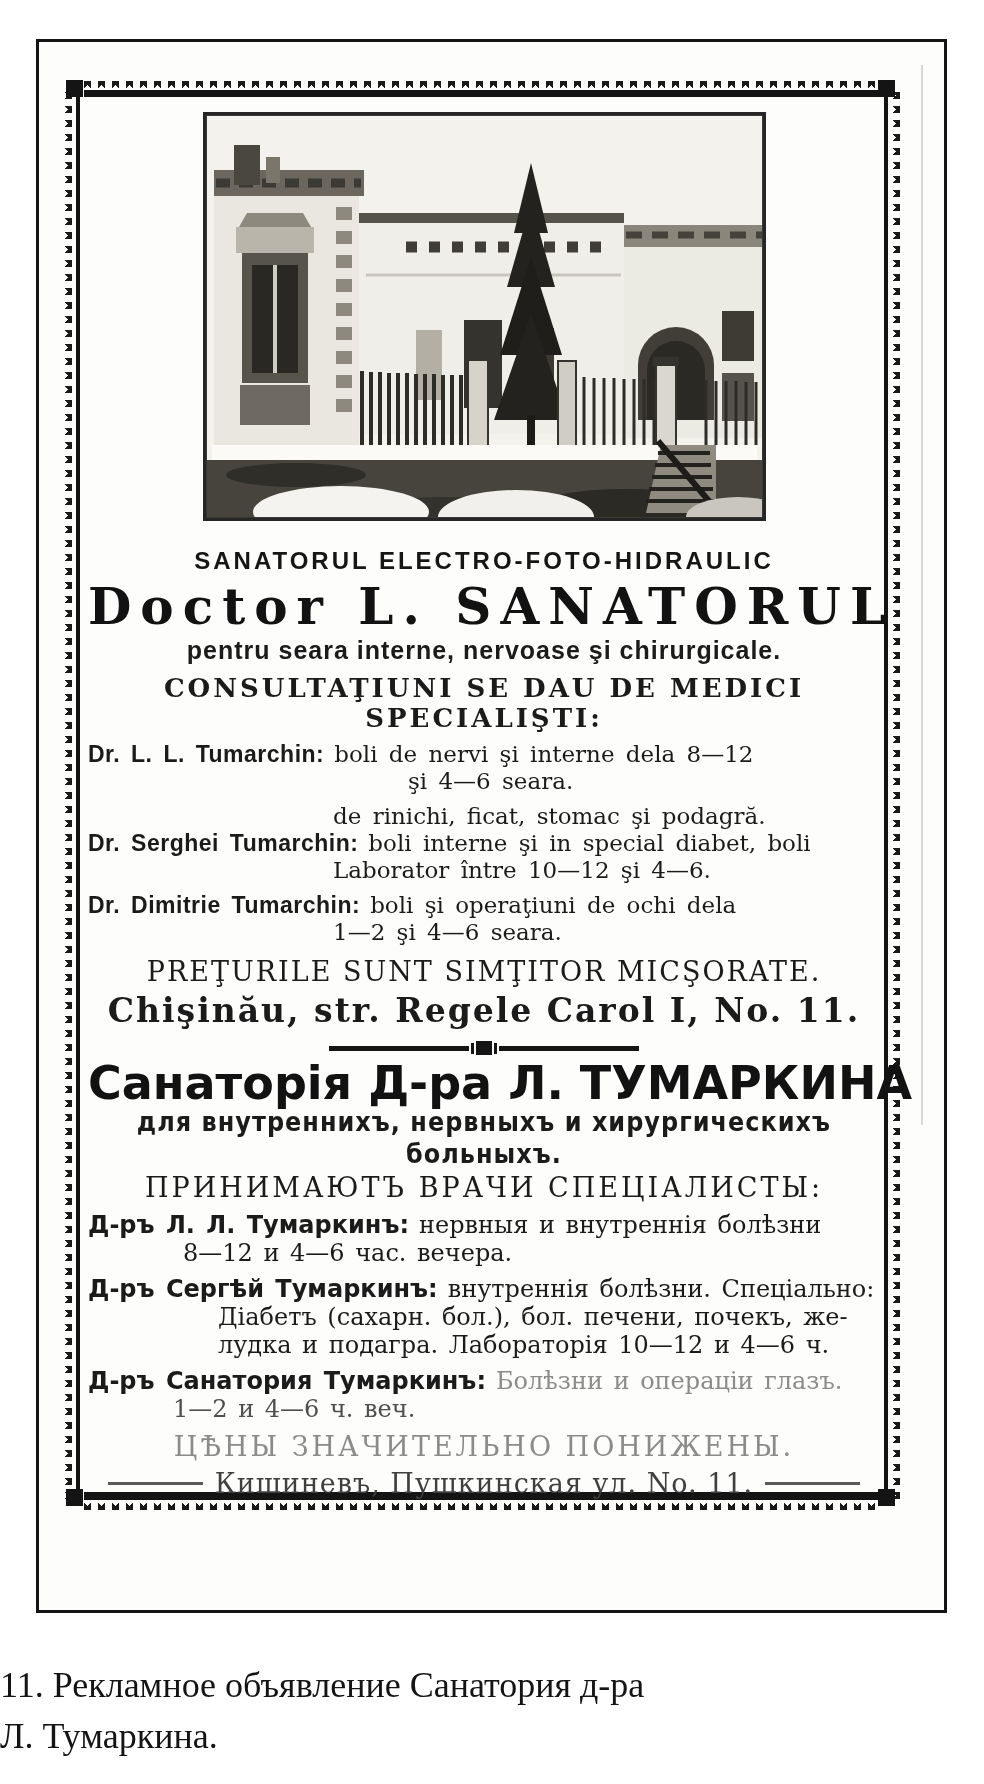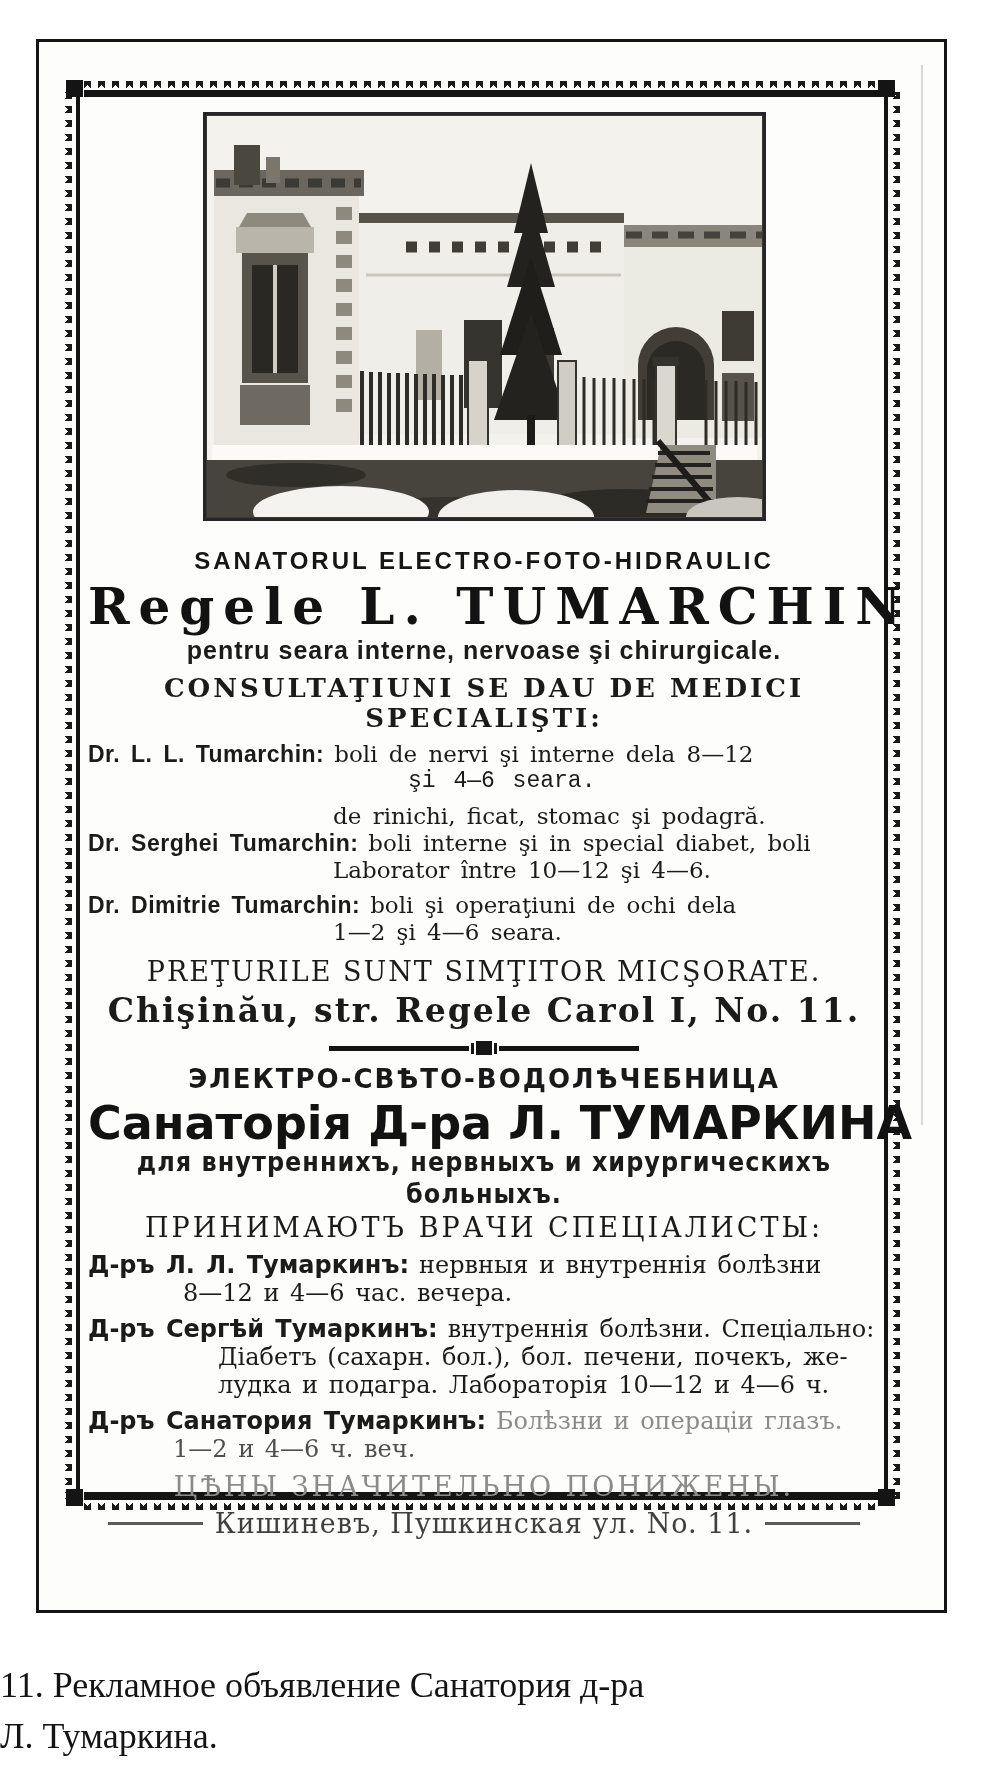--- a/index.html
+++ b/index.html
@@ -25,21 +25,21 @@
   #ad-content{position:absolute;left:88px;top:100px;width:792px;}
   .c{text-align:center;}
   .photo-wrap{margin:12px auto 0;width:557px;border:3px solid #262626;background:#f6f5f1;font-size:0;}
   .ro-line1{margin-top:26px;font:700 24px "Liberation Sans",sans-serif;letter-spacing:3px;color:#161616;}
   .ro-title{margin-top:2px;font:700 50px "DejaVu Serif",serif;letter-spacing:9px;color:#121212;white-space:nowrap;}
   .ro-sub{margin-top:0;font:700 25px "Liberation Sans",sans-serif;letter-spacing:1px;}
   .ro-consult{margin-top:8px;font:600 26px "DejaVu Serif",serif;letter-spacing:3px;}
   .doc-entry{margin-top:8px;}
   .doc-line{font:400 23px "DejaVu Serif",serif;line-height:27px;white-space:nowrap;word-spacing:4px;}
   .doc-name{font:700 23px "Liberation Sans",sans-serif;letter-spacing:.5px;margin-right:10px;}
-  .ind-320{padding-left:320px;font-family:Liberation Mono, monospace;}
+  .ind-320{padding-left:320px;}
   .ind-245{padding-left:245px;}
   .ro-prices{margin-top:10px;font:400 27px "DejaVu Serif",serif;letter-spacing:2px;}
   .ro-addr{margin-top:4px;font:700 33px "DejaVu Serif",serif;letter-spacing:2px;white-space:nowrap;}
   .divider{margin:12px auto 0;width:310px;height:12px;display:flex;align-items:center;justify-content:center;}
   .divider .dline{flex:1;height:5px;background:#151515;}
   .divider .dtick{width:3px;height:11px;background:#151515;margin:0 2px;}
   .divider .dsq{width:16px;height:14px;background:#151515;}
   .ru-line1{margin-top:10px;font:700 26px "DejaVu Sans",sans-serif;letter-spacing:2px;color:#191919;}
   .ru-title{margin-top:2px;font:700 46px "DejaVu Sans",sans-serif;letter-spacing:0;white-space:nowrap;color:#121212;}
   .ru-sub{margin-top:0;font:700 24px "DejaVu Sans",sans-serif;letter-spacing:1px;transform:scaleY(1.12);}
@@ -161,21 +161,21 @@
         <g>
           <ellipse cx="135" cy="397" rx="88" ry="26" fill="#f4f3ef"></ellipse>
           <ellipse cx="310" cy="402" rx="78" ry="27" fill="#f1f0ec"></ellipse>
           <ellipse cx="532" cy="402" rx="52" ry="20" fill="#c9c6bf"></ellipse>
         </g>
         <rect x="0" y="0" width="557" height="403" fill="none" stroke="#3a3833" stroke-width="2"></rect>
       </svg>
     </div>
 
     <div class="c ro-line1">SANATORUL ELECTRO-FOTO-HIDRAULIC</div>
-    <div class="c ro-title">Regele L. TUMARCHIN</div>
+    <div class="c ro-title">Doctor L. SANATORUL</div>
     <div class="c ro-sub">pentru seara interne, nervoase şi chirurgicale.</div>
     <div class="c ro-consult">CONSULTAŢIUNI SE DAU DE MEDICI SPECIALIŞTI:</div>
 
     <div class="doc-entry">
       <div class="doc-line"><span class="doc-name">Dr. L. L. Tumarchin:</span><span>boli de nervi şi interne dela 8—12</span></div>
       <div class="doc-line ind-320">şi 4—6 seara.</div>
     </div>
     <div class="doc-entry">
       <div class="doc-line ind-245">de rinichi, ficat, stomac şi podagră.</div>
       <div class="doc-line"><span class="doc-name">Dr. Serghei Tumarchin:</span><span>boli interne şi in special diabet, boli</span></div>
@@ -190,21 +190,20 @@
     <div class="c ro-addr">Chişinău, str. Regele Carol I, No. 11.</div>
 
     <div class="divider">
       <div class="dline"></div>
       <div class="dtick"></div>
       <div class="dsq"></div>
       <div class="dtick"></div>
       <div class="dline"></div>
     </div>
 
-    <div class="c ru-line1">ЭЛЕКТРО-СВѢТО-ВОДОЛѢЧЕБНИЦА</div>
     <div class="c ru-title">Санаторія Д-ра Л. ТУМАРКИНА</div>
     <div class="c ru-sub">для внутреннихъ, нервныхъ и хирургическихъ больныхъ.</div>
     <div class="c ru-consult">ПРИНИМАЮТЪ ВРАЧИ СПЕЦІАЛИСТЫ:</div>
 
     <div class="doc-entry">
       <div class="ru-doc-line"><span class="ru-doc-name">Д-ръ Л. Л. Тумаркинъ:</span><span>нервныя и внутреннія болѣзни</span></div>
       <div class="ru-doc-line ind-95">8—12 и 4—6 час. вечера.</div>
     </div>
     <div class="doc-entry">
       <div class="ru-doc-line"><span class="ru-doc-name">Д-ръ Сергѣй Тумаркинъ:</span><span>внутреннія болѣзни. Спеціально:</span></div>

